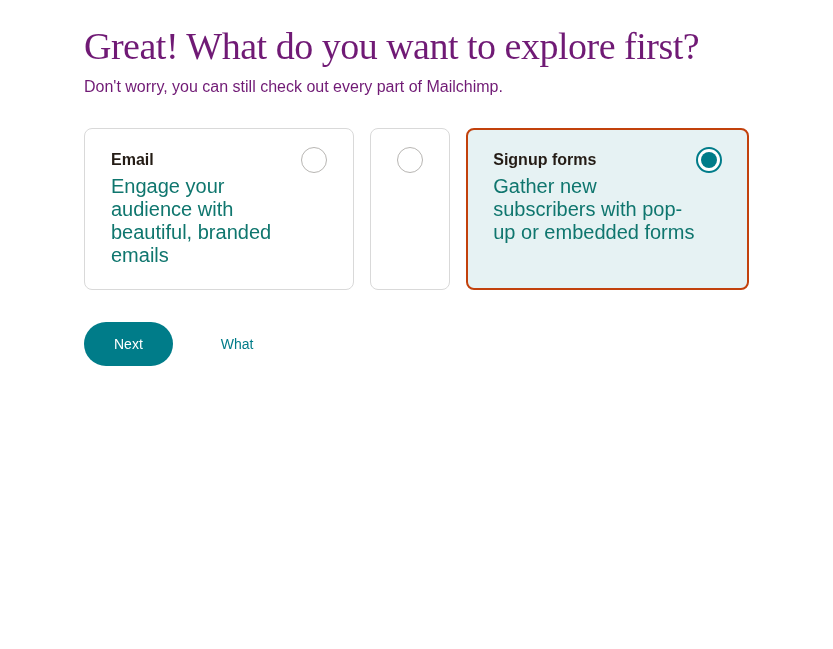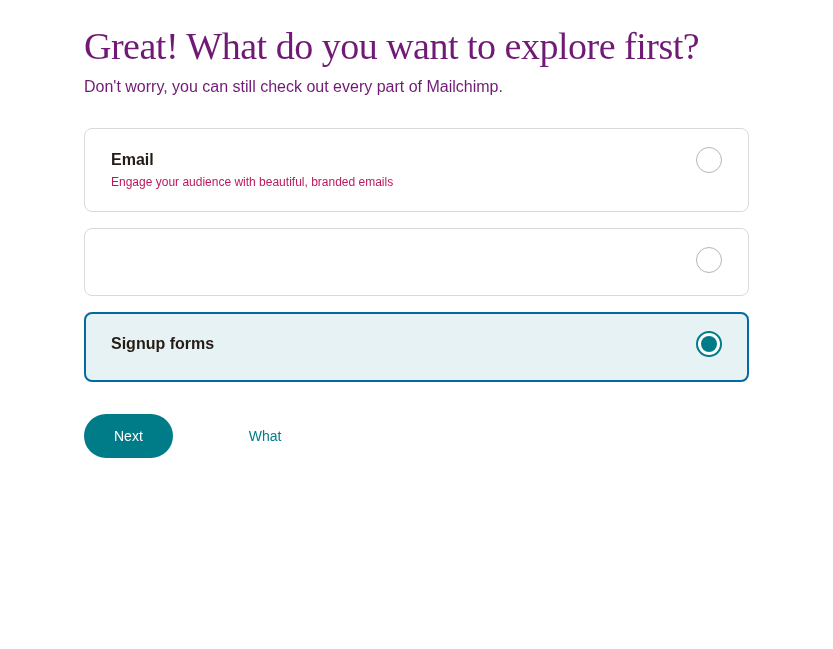--- a/index.html
+++ b/index.html
@@ -22,51 +22,51 @@
       margin-bottom: 10px;
       letter-spacing: -0.5px;
     }
     .subheading {
       font-size: 16px;
       color: #701a75;
       margin-bottom: 32px;
     }
     .options {
       display: flex;
-      flex-direction: column;
+      flex-direction: row;
       gap: 16px;
       margin-bottom: 32px;
     }
     .option-card {
       border: 1px solid #d9d9d9;
       border-radius: 8px;
       padding: 22px 26px;
       display: flex;
       align-items: flex-start;
       justify-content: space-between;
       cursor: pointer;
       background: #ffffff;
     }
     .option-card.selected {
-      border: 2px solid #0369a1;
+      border: 2px solid #c2410c;
       background: #e6f2f3;
       padding: 21px 25px;
     }
     .option-text {
       flex: 1;
     }
     .option-title {
       font-size: 16px;
       font-weight: 600;
       color: #241c15;
       margin-bottom: 6px;
     }
     .option-desc {
-      font-size: 12px;
-      color: #be185d;
+      font-size: 20px;
+      color: #0f766e;
     }
     .radio {
       width: 26px;
       height: 26px;
       border-radius: 50%;
       border: 1px solid #b8b6b3;
       flex-shrink: 0;
       margin-top: -4px;
       display: flex;
       align-items: center;
@@ -82,21 +82,21 @@
       border-radius: 50%;
       background: #007c89;
       display: none;
     }
     .option-card.selected .radio-inner {
       display: block;
     }
     .actions {
       display: flex;
       align-items: center;
-      gap: 76px;
+      gap: 48px;
     }
     .btn-next {
       background: #007c89;
       color: #ffffff;
       border: none;
       border-radius: 999px;
       padding: 14px 30px;
       font-size: 14px;
       font-weight: 500;
       cursor: pointer;
@@ -134,20 +134,21 @@
     <div class="option-text">
     </div>
     <div class="radio">
       
     </div>
   </div>
 
   <div class="option-card selected">
     <div class="option-text">
       <div class="option-title">Signup forms</div>
+      <div class="option-desc">Gather new subscribers with pop-up or embedded forms</div>
     </div>
     <div class="radio">
       <div class="radio-inner"></div>
     </div>
   </div>
 
 </div>
 
 <div class="actions">
   <button class="btn-next">Next</button>

